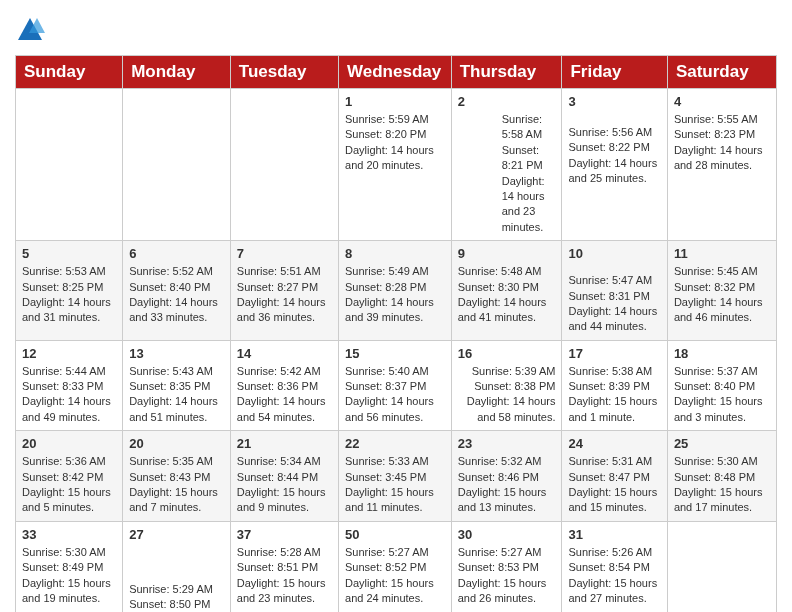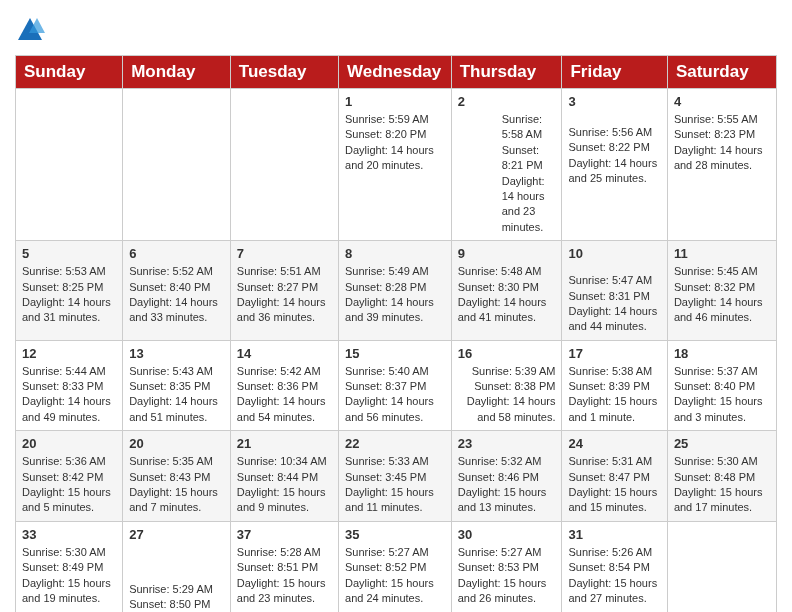--- a/index.html
+++ b/index.html
@@ -268,21 +268,21 @@
         </td>
         <td>
           <div class="day-num">20</div>
           <div class="day-info" style="white-space: pre-line;">Sunrise: 5:35 AM
 Sunset: 8:43 PM
 Daylight: 15 hours
 and 7 minutes.</div>
         </td>
         <td>
           <div class="day-num">21</div>
-          <div class="day-info" style="white-space: pre-line;">Sunrise: 10:34 AM
+          <div class="day-info" style="white-space: pre-line;">Sunrise: 5:34 AM
 Sunset: 8:44 PM
 Daylight: 15 hours
 and 9 minutes.</div>
         </td>
         <td>
           <div class="day-num">22</div>
           <div class="day-info" style="white-space: pre-line;">Sunrise: 5:33 AM
 Sunset: 3:45 PM
 Daylight: 15 hours
 and 11 minutes.</div>
@@ -325,21 +325,21 @@
 and 21 minutes.</div>
         </td>
         <td>
           <div class="day-num">37</div>
           <div class="day-info" style="white-space: pre-line;">Sunrise: 5:28 AM
 Sunset: 8:51 PM
 Daylight: 15 hours
 and 23 minutes.</div>
         </td>
         <td>
-          <div class="day-num">35</div>
+          <div class="day-num">50</div>
           <div class="day-info" style="white-space: pre-line;">Sunrise: 5:27 AM
 Sunset: 8:52 PM
 Daylight: 15 hours
 and 24 minutes.</div>
         </td>
         <td>
           <div class="day-num">30</div>
           <div class="day-info" style="white-space: pre-line;">Sunrise: 5:27 AM
 Sunset: 8:53 PM
 Daylight: 15 hours

